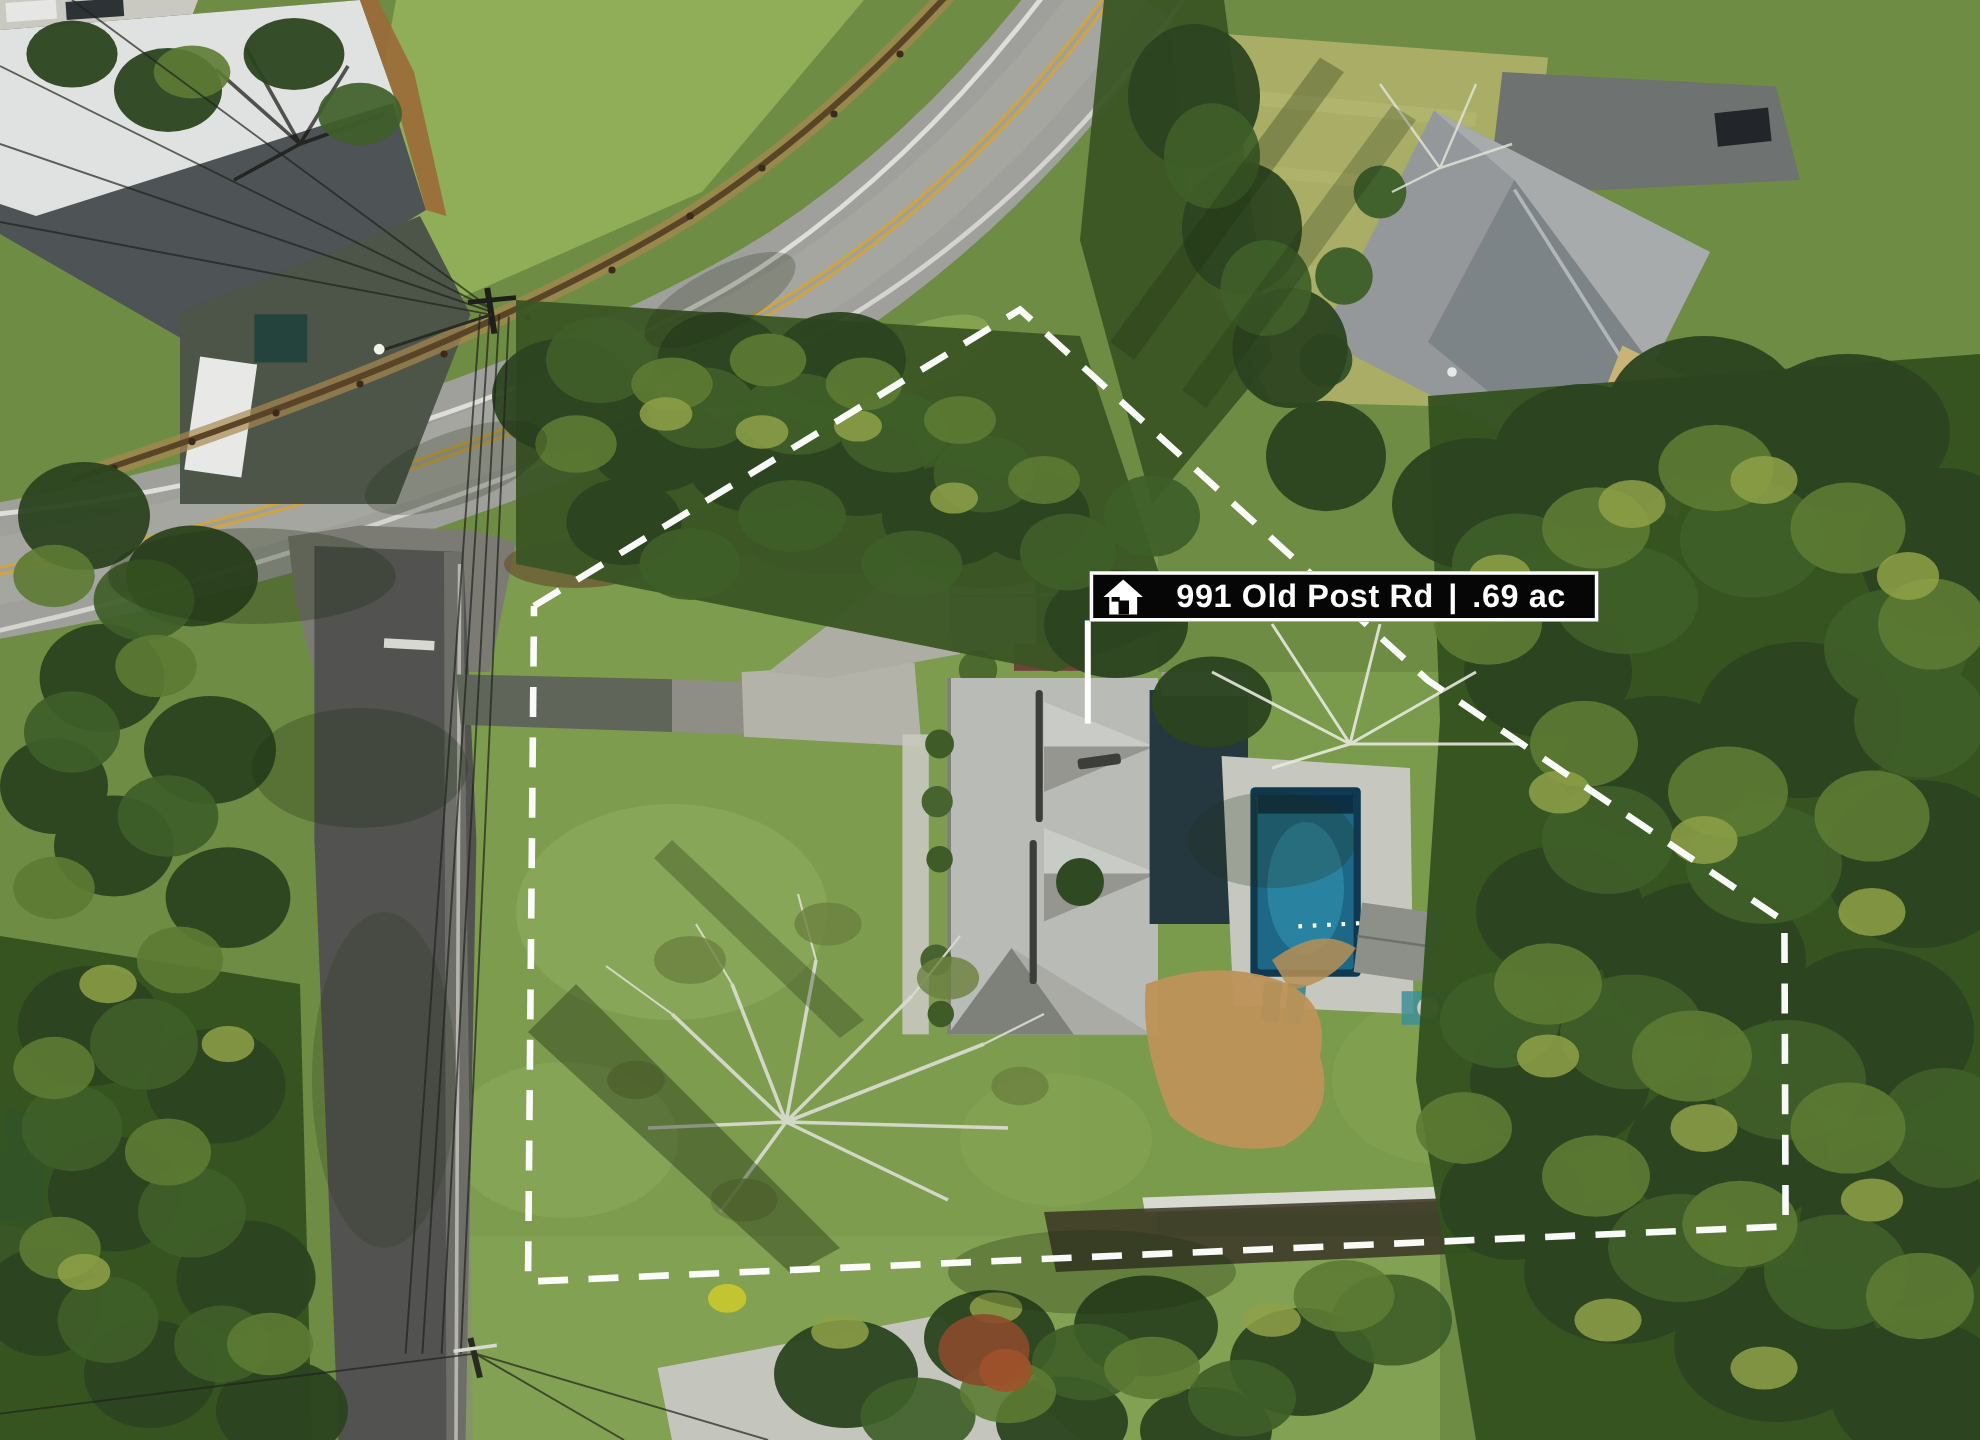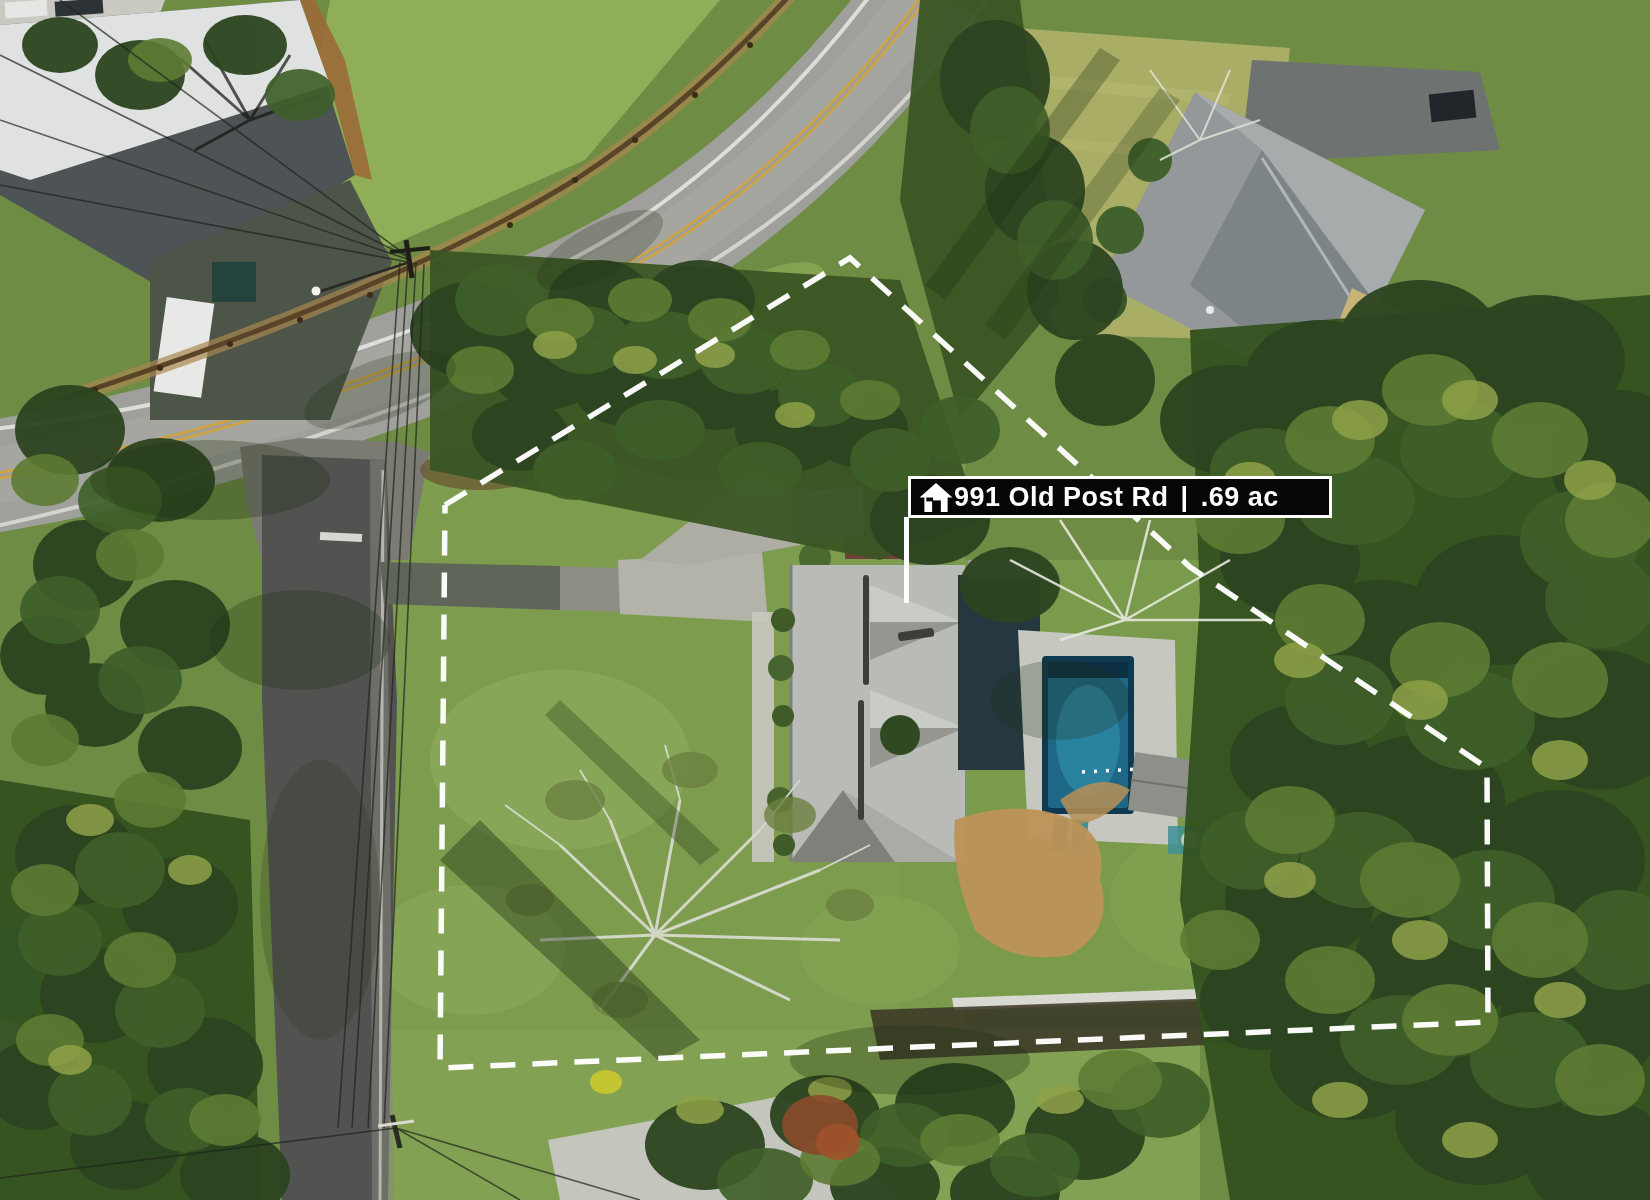--- a/index.html
+++ b/index.html
@@ -2,21 +2,21 @@
 <html><head>
 <meta charset="utf-8">
 <style>
   html,body{margin:0;padding:0;background:#222;}
   .stage{position:relative;width:1650px;height:1200px;overflow:hidden;background:#6f8c44;
          font-family:"Liberation Sans",sans-serif;}
   .stage svg.scene{position:absolute;left:0;top:0;width:1650px;height:1200px;display:block;}
   .banner{position:absolute;left:908px;top:476px;width:424px;height:42px;box-sizing:border-box;
           background:#060606;border:3px solid #ffffff;display:flex;align-items:center;z-index:30;}
   .banner .icon{margin-left:7px;display:flex;align-items:center;}
-  .banner .txt{flex:1;text-align:left;padding-right:24px;color:#ffffff;font-weight:bold;
+  .banner .txt{flex:1;text-align:right;padding-right:24px;color:#ffffff;font-weight:bold;
                font-size:27px;letter-spacing:.5px;white-space:nowrap;}
   .banner .txt .div{margin:0 12px;font-weight:bold;}
   .leader{position:absolute;left:904px;top:517px;width:5px;height:86px;background:#ffffff;z-index:29;}
 </style>
 </head>
 <body>
 
 <div class="stage">
 <svg class="scene" viewBox="0 0 1650 1200">
 

